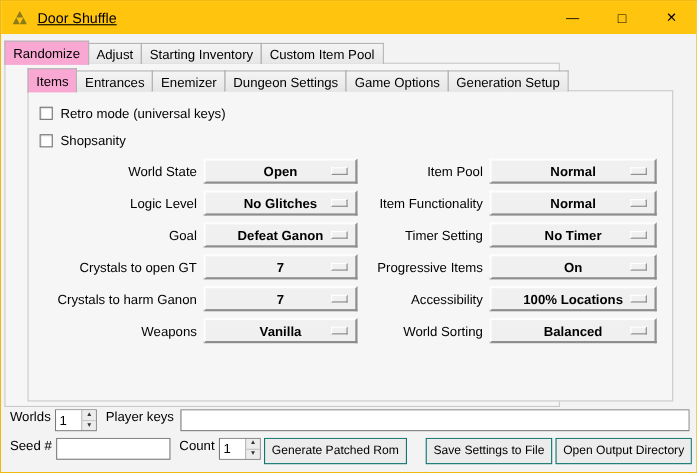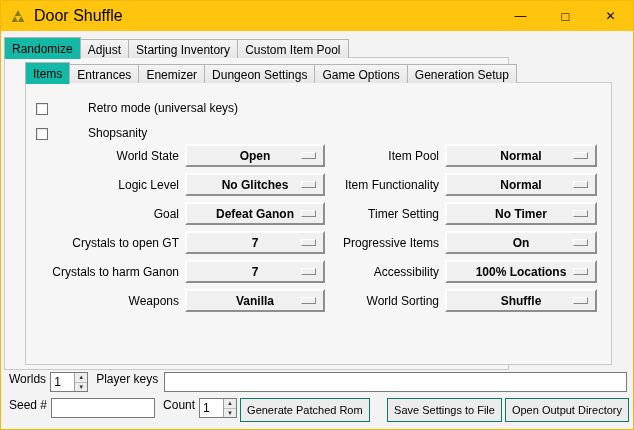--- a/index.html
+++ b/index.html
@@ -6,55 +6,55 @@
   html,body { background:#555; }
   .window {
     position:relative; width:634px; height:430px; background:#f3f3f3;
     border:1px solid #f0b90b; overflow:hidden;
   }
   
   .titlebar {
     height:30px; background:#ffc40d; display:flex; align-items:center; cursor:default;
   }
   .app-icon { width:16px; height:16px; margin-left:9px; display:inline-flex; }
-  .win-title { font-size:16px; color:#000; margin-left:8px; flex:0 0 auto; }
+  .win-title { font-size:13px; color:#000; margin-left:8px; flex:0 0 auto;text-decoration:underline; }
   .cap-spacer { flex:1; }
   .cap-btn {
     width:45px; height:30px; display:flex; align-items:center; justify-content:center;
     font-size:12px; color:#000; cursor:default;
   }
   .cap-btn.max { font-size:13px; }
   
   .client { position:relative; width:632px; height:398px; background:#f3f3f3; }
   
   .tabs { display:flex; align-items:flex-end; height:22px; position:relative; z-index:3; }
   .tab {
     height:19px; padding:2px 7px 0; font-size:12px; color:#000; white-space:nowrap;
     background:linear-gradient(#f4f4f4,#e6e6e6);
     border:1px solid #b4b4b4; border-bottom:none; margin-left:-1px;
     display:flex; align-items:center; cursor:default;
   }
   .tab:first-child { margin-left:0; }
   .tab.selected {
-    height:22px; background:#14b8a6; z-index:4; position:relative; margin-bottom:-1px;
+    height:22px; background:#f9a8d4; z-index:4; position:relative; margin-bottom:-1px;
     padding-bottom:1px;
   }
   .outer-nb { position:absolute; left:3px; top:5px; width:627px; height:334px; }
   .outer-pane {
     position:absolute; left:0; top:21px; width:505px; height:313px;
     background:#f6f6f6; border:1px solid #c9c9c9;
   }
   .inner-nb { position:absolute; left:20px; top:3px; width:587px; height:304px; }
   .inner-pane {
     position:absolute; left:0; top:21px; width:587px; height:283px;
     background:#f6f6f6; border:1px solid #c9c9c9;
   }
   
   .check-area { padding:7px 0 0 10px; }
-  .check-row { display:flex; align-items:flex-end; height:25px; cursor:default;gap:33px; }
+  .check-row { display:flex; align-items:center; height:25px; cursor:default; }
   .checkbox {
     width:12px; height:12px; background:#fff; border:1px solid #6f6f6f;
     box-shadow:inset 1px 1px 0 rgba(0,0,0,0.10); flex:0 0 auto;
   }
   .check-label { font-size:12px; margin-left:7px; white-space:nowrap; }
   
   .dd-grid {
     margin:4px 0 0 5px;
     display:grid;
     grid-template-columns:148px 140px 108px 152px;
@@ -208,21 +208,21 @@
                 <span class="opt-ind"></span>
               </div>
 
               <span class="dd-label">Weapons</span>
               <div class="optmenu">
                 <span>Vanilla</span>
                 <span class="opt-ind"></span>
               </div>
               <span class="dd-label">World Sorting</span>
               <div class="optmenu">
-                <span>Shuffle</span>
+                <span>Balanced</span>
                 <span class="opt-ind"></span>
               </div>
 
             </div>
           </div>
         </div>
 
       </div>
     </div>
 

